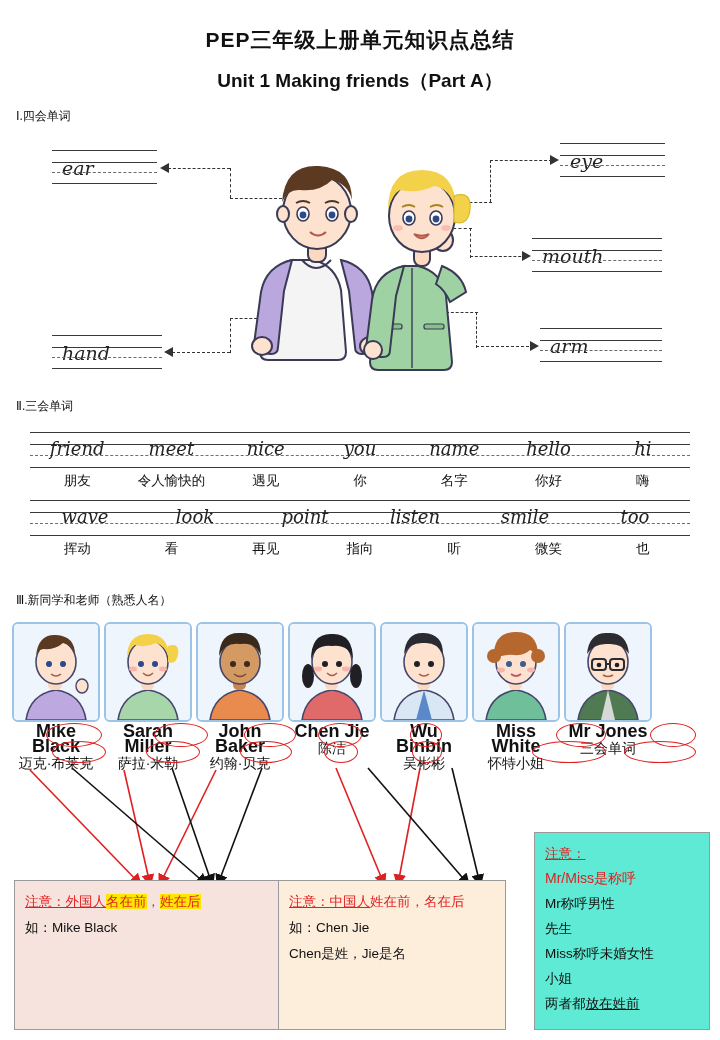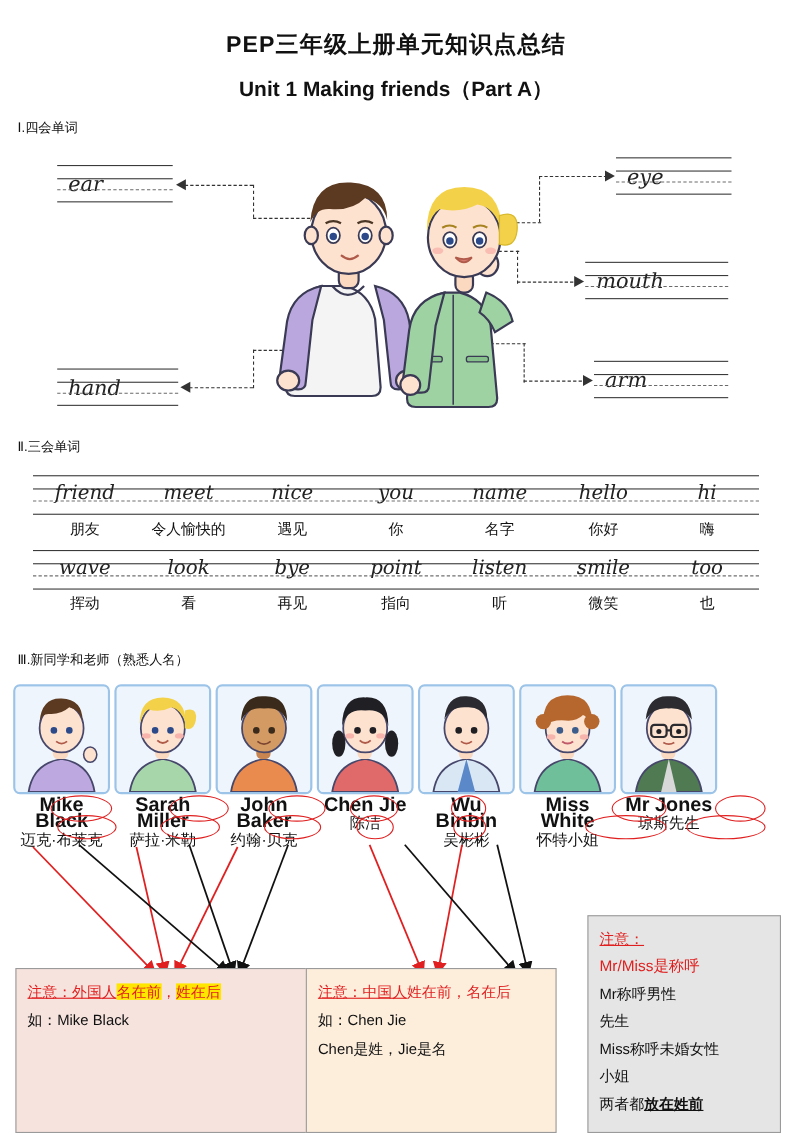--- a/index.html
+++ b/index.html
@@ -107,21 +107,21 @@
   
   svg.overlay{position:absolute;top:0;left:0;width:720px;height:1040px;pointer-events:none;}
 
   
   .note{
     position:absolute;box-sizing:border-box;border:1px solid #9a9a9a;
     padding:8px 10px;font-size:13.5px;line-height:26px;
   }
   #note-foreign{top:880px;left:14px;width:268px;height:150px;background:#f6e3dd;}
   #note-chinese{top:880px;left:278px;width:228px;height:150px;background:#fdeedc;}
-  #note-title{top:832px;left:534px;width:176px;height:198px;background:#e5e5e5;}
+  #note-title{top:832px;left:534px;width:176px;height:198px;background:#5eead4;}
   .red{color:#e02020;}
   .ul{text-decoration:underline;}
   .hl{background:#ffe600;}
   .note .line{display:block;}
   #note-title .line{line-height:25px;font-size:13.5px;}
   #note-title .big{font-size:14px;}
 </style>
 </head>
 <body>
 
@@ -266,21 +266,20 @@
       <span>名字</span>
       <span>你好</span>
       <span>嗨</span>
     </div>
 
     <div class="rowline" style="margin-top:6px;">
       <div class="ruled"></div>
       <div class="cells">
         <span>wave</span>
         <span>look</span>
-        <span>bye</span>
         <span>point</span>
         <span>listen</span>
         <span>smile</span>
         <span>too</span>
       </div>
     </div>
     <div class="cnrow">
       <span>挥动</span>
       <span>看</span>
       <span>再见</span>
@@ -424,21 +423,21 @@
     <div class="namecell">
       <span class="en">Wu Binbin</span>
       <span class="cn">吴彬彬</span>
     </div>
     <div class="namecell">
       <span class="en">Miss White</span>
       <span class="cn">怀特小姐</span>
     </div>
     <div class="namecell">
       <span class="en">Mr Jones</span>
-      <span class="cn">琼斯先生</span>
+      <span class="cn">三会单词</span>
     </div>
   </div>
 
   <div class="ell" style="top:723px;left:46px;width:54px;height:22px;"></div>
   <div class="ell" style="top:741px;left:52px;width:52px;height:20px;"></div>
   <div class="ell" style="top:723px;left:154px;width:52px;height:22px;"></div>
   <div class="ell" style="top:741px;left:146px;width:52px;height:20px;"></div>
   <div class="ell" style="top:723px;left:244px;width:50px;height:22px;"></div>
   <div class="ell" style="top:741px;left:240px;width:50px;height:20px;"></div>
   <div class="ell" style="top:723px;left:318px;width:42px;height:22px;"></div>
@@ -486,16 +485,16 @@
     <span class="line">Chen是姓，Jie是名</span>
   </div>
 
   <div class="note" id="note-title">
     <span class="line red ul">注意：</span>
     <span class="line big red">Mr/Miss是称呼</span>
     <span class="line">Mr称呼男性</span>
     <span class="line">先生</span>
     <span class="line">Miss称呼未婚女性</span>
     <span class="line">小姐</span>
-    <span class="line"><span>两者都</span><span class="ul" style="font-weight:bold;">放在姓前</span></span>
+    <span class="line"><span>两者都</span><span class="ul" style="font-weight:normal;">放在姓前</span></span>
   </div>
 
 </div>
 
 </body></html>

